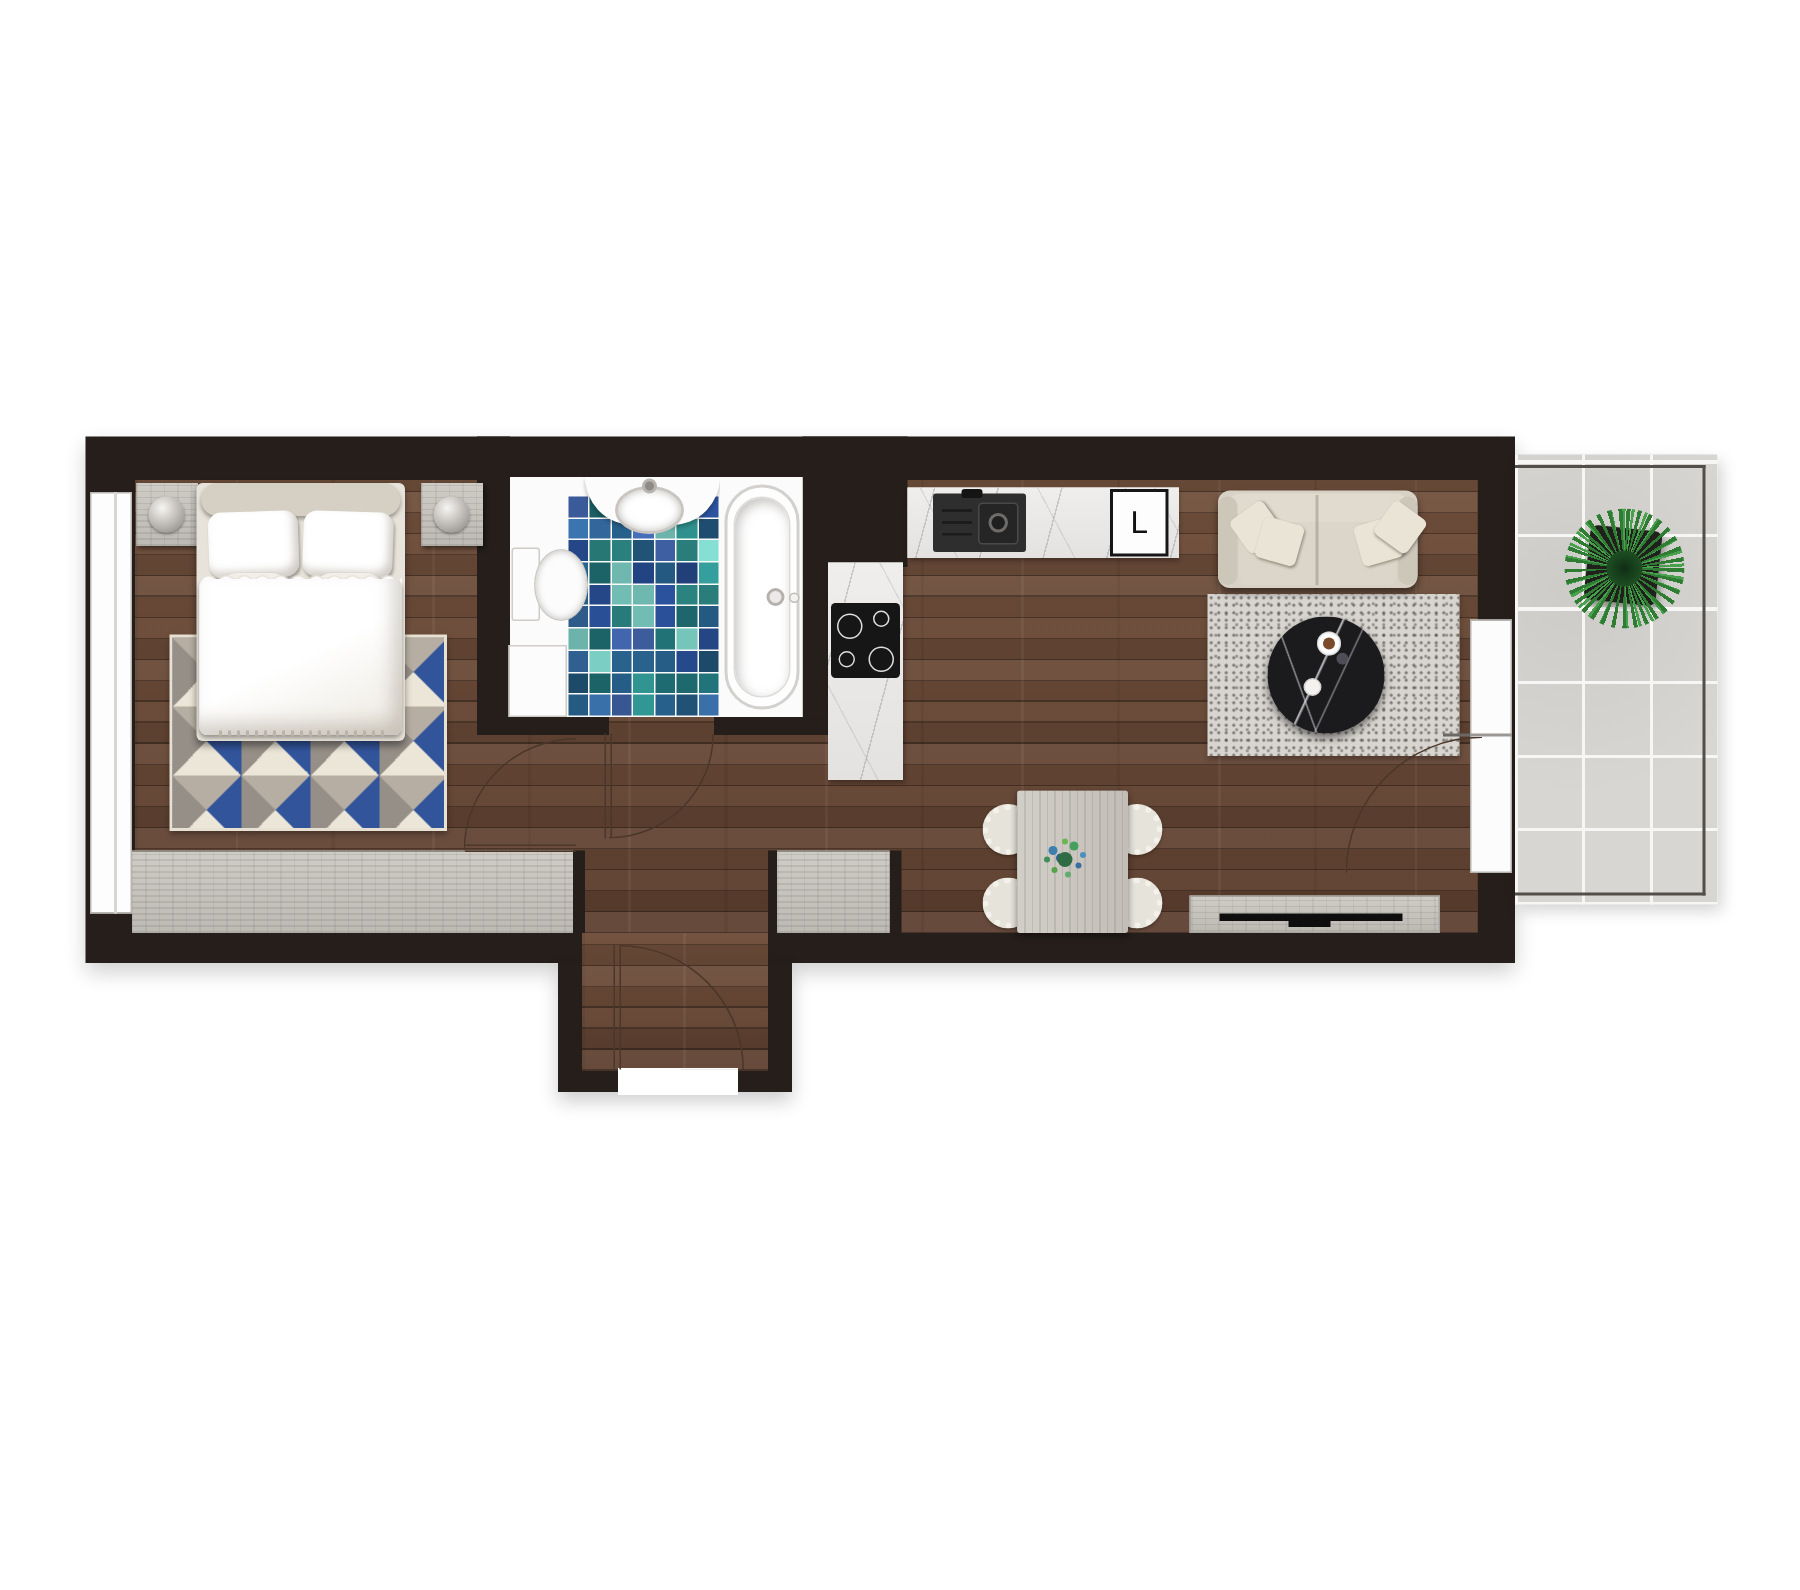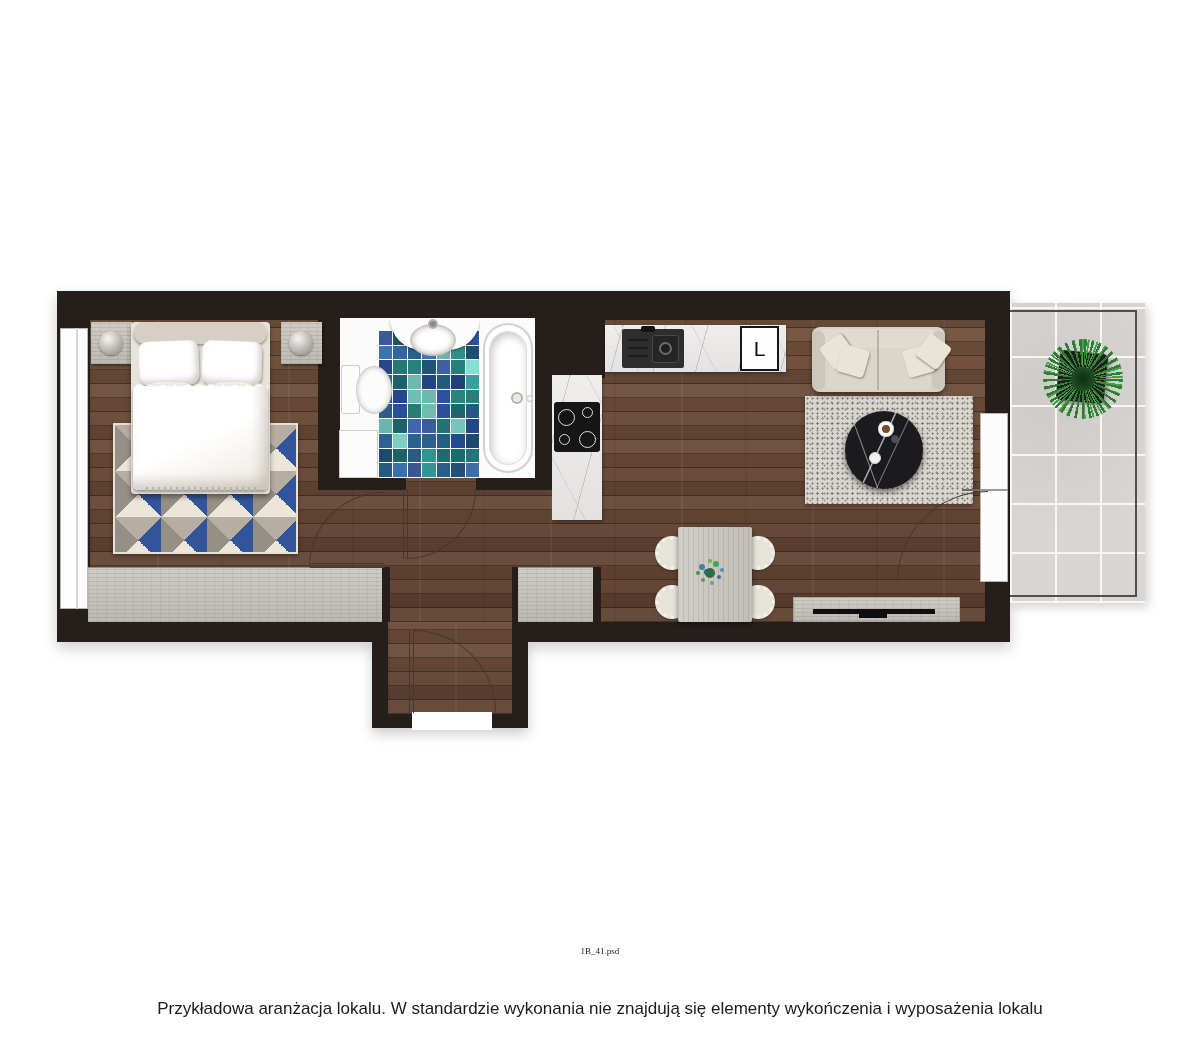--- a/index.html
+++ b/index.html
@@ -271,16 +271,14 @@
   <div style="left:962px;top:489px;width:18px;height:1.5px;background:#6b6865;"></div>
 
   <div class="arc" style="left:406px;top:489px;width:70px;height:70px;border-right:1.5px solid #4a372a;border-bottom:1.5px solid #4a372a;border-bottom-right-radius:100%;"></div>
   <div class="leaf-v" style="left:403px;top:489px;width:5px;height:70px;"></div>
   <div class="arc" style="left:309px;top:492px;width:75px;height:75px;border-left:1.5px solid #4a372a;border-top:1.5px solid #4a372a;border-top-left-radius:100%;"></div>
   <div class="leaf-h" style="left:310px;top:563px;width:74px;height:5px;"></div>
   <div class="arc" style="left:413px;top:630px;width:83px;height:83px;border-top:1.5px solid #4a372a;border-right:1.5px solid #4a372a;border-top-right-radius:100%;"></div>
   <div class="leaf-v" style="left:409px;top:630px;width:5px;height:83px;"></div>
   <div class="arc" style="left:897px;top:491px;width:91px;height:91px;border-top:1.5px solid #4a372a;border-left:1.5px solid #4a372a;border-top-left-radius:100%;"></div>
 
-  <div class="footer-text" style="top:946px;font-family:'Liberation Serif',serif;font-size:9px;color:#222;">1B_41.psd</div>
-  <div class="footer-text" style="top:999px;font-size:17px;">Przykładowa aranżacja lokalu. W standardzie wykonania nie znajdują się elementy wykończenia i wyposażenia lokalu</div>
 
 </div>
 
 </body></html>

